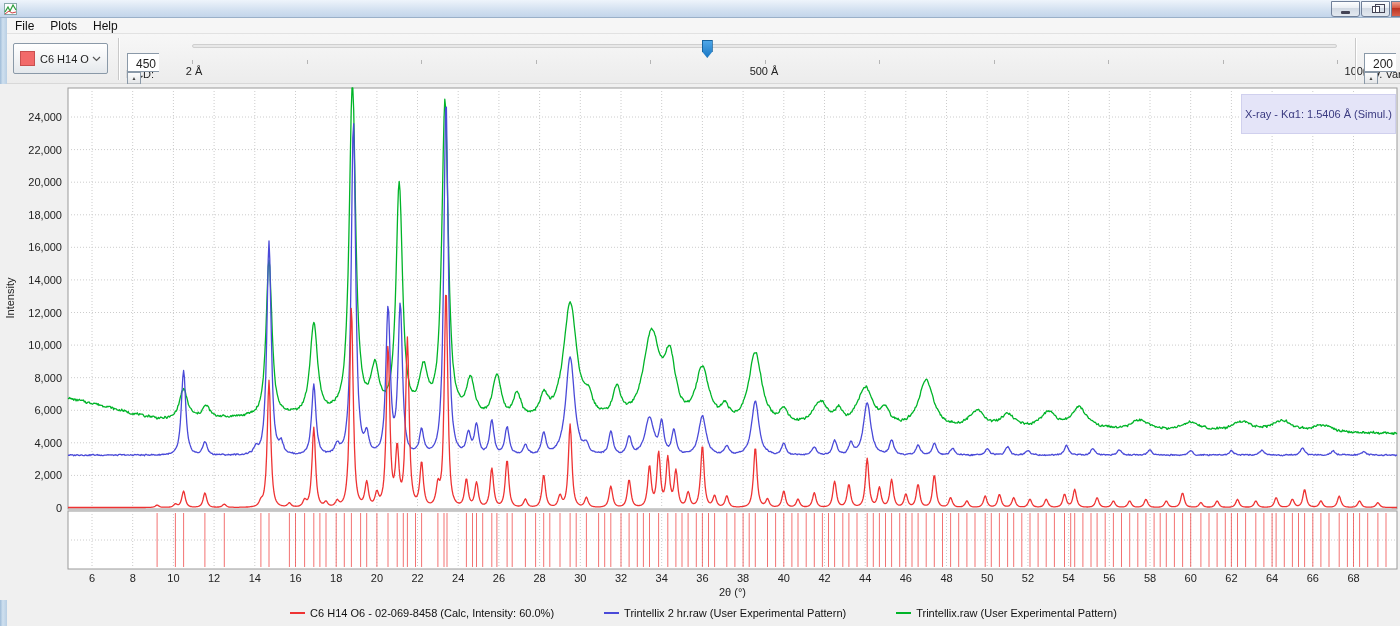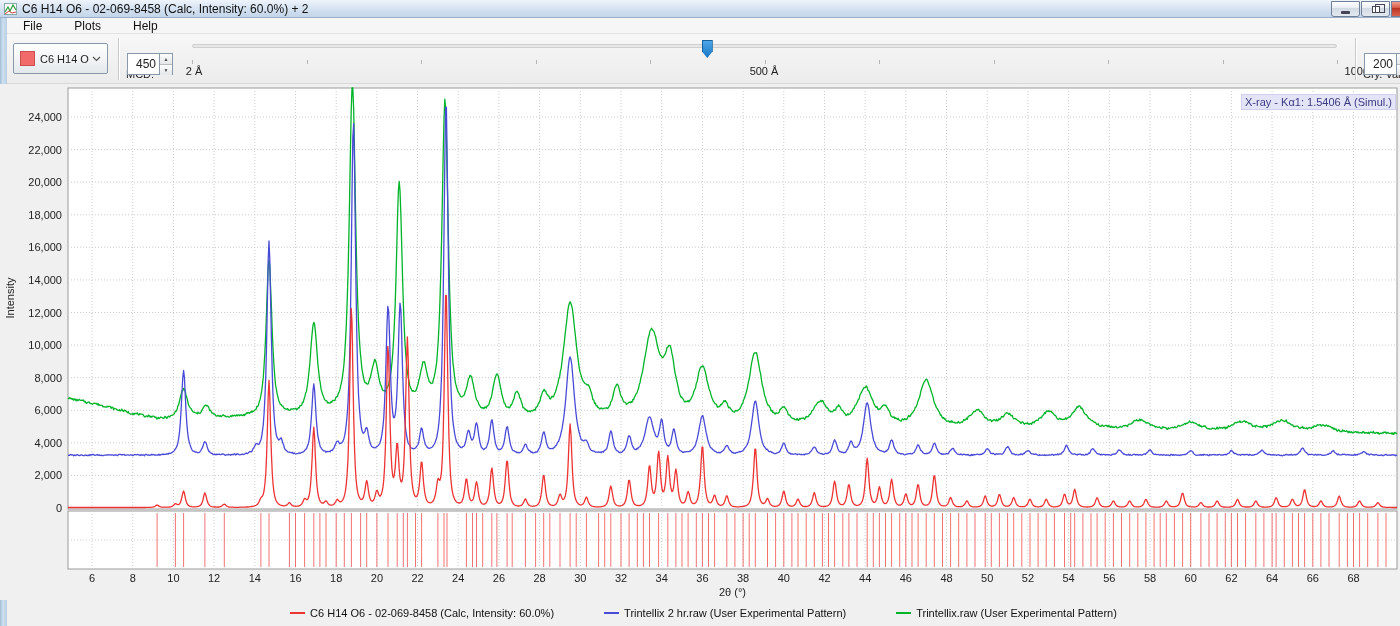--- a/index.html
+++ b/index.html
@@ -22,69 +22,68 @@
     display:flex;align-items:center;justify-content:center;position:relative;}
   .wbtn.close{width:9px;border-radius:0;border-right:none;
     background:linear-gradient(#f0a090,#d4553f 45%,#bc3423 46%,#d8604a);}
   .glyph-min{width:9px;height:3px;background:#445;border-radius:1px;margin-top:6px;}
   .glyph-restore{width:8px;height:7px;border:1px solid #445;background:#fff;position:relative;}
   .glyph-restore::before{content:"";position:absolute;left:2px;top:-3px;width:8px;height:7px;
     border:1px solid #445;background:transparent;}
   
   .menubar{position:absolute;left:7px;top:18px;width:1393px;height:16px;background:#f6f6f6;
     border-bottom:1px solid #e2e2e2;display:flex;align-items:center;font-size:12px;color:#111;}
-  .menu-item{padding:0 16px;line-height:16px;}
+  .menu-item{padding:0 8px;line-height:16px;}
   
   .toolbar{position:absolute;left:7px;top:34px;width:1393px;height:50px;
     background:linear-gradient(#f7f7f7,#ececec);border-bottom:1px solid #d8d8d8;font-size:11px;color:#222;}
   .tsep{position:absolute;top:4px;width:1px;height:42px;background:#c9c9c9;box-shadow:1px 0 0 #fff;}
   .phase-combo{position:absolute;left:6px;top:9px;width:95px;height:31px;
     border:1px solid #8a99a8;border-radius:2px;background:linear-gradient(#ffffff,#f0f2f4 60%,#e4e8ec);
     display:flex;align-items:center;padding:0 6px;}
   .phase-swatch{width:15px;height:15px;background:#f26a6a;border:1px solid #c85050;margin-right:5px;flex:0 0 auto;}
   .phase-label{font-size:11px;white-space:nowrap;overflow:hidden;flex:1;}
   .combo-chevron{width:9px;height:6px;flex:0 0 auto;margin-left:3px;}
-  .spin-group{position:absolute;display:flex;height:22px;}
+  .spin-group{position:absolute;display:flex;height:22px;flex-direction:column;}
   .spin-box{width:32px;height:22px;border:1px solid #8a99a8;border-right:none;background:#fff;
     font-size:12px;text-align:right;padding:3px 3px 0 0;}
   .spin-btns{width:14px;height:22px;border:1px solid #8a99a8;display:flex;flex-direction:column;}
   .spin-up,.spin-down{flex:1;background:linear-gradient(#fcfcfc,#e4e6e8);font-size:5px;line-height:10px;
     text-align:center;color:#444;border-bottom:1px solid #b8bcc0;}
   .spin-down{border-bottom:none;}
   .tb-label{position:absolute;top:3px;font-size:11px;color:#222;white-space:nowrap;margin-top:31px;}
   .slider-track{position:absolute;left:185px;top:10px;width:1145px;height:4px;background:#e8e8e8;
     border:1px solid #cfcfcf;border-radius:2px;}
   .slider-thumb{position:absolute;top:6px;width:11px;height:18px;background:linear-gradient(#4da6e8,#1b78c4);
     border:1px solid #16639f;clip-path:polygon(0 0,100% 0,100% 62%,50% 100%,0 62%);}
   .slider-tick{position:absolute;top:26px;width:1px;height:4px;background:#b5b5b5;}
   .slider-lbl{position:absolute;top:31px;font-size:11px;color:#222;transform:translateX(-50%);white-space:nowrap;}
   
   .chart-region{position:absolute;left:7px;top:84px;width:1393px;height:516px;background:#f0f0f0;}
   .chart-svg{position:absolute;left:-7px;top:0;}
   .annotation{position:absolute;right:4px;top:10px;background:#e4e4f8;border:1px solid #d0d0ee;
-    padding:0 3px;font-size:11px;line-height:14px;color:#3a3a80;white-space:nowrap;}
+    padding:12px 3px;font-size:11px;line-height:14px;color:#3a3a80;white-space:nowrap;}
   
   .legend{position:absolute;left:7px;top:600px;width:1393px;height:26px;background:#f0f0f0;
     display:flex;align-items:center;justify-content:center;font-size:11px;color:#111;gap:36px;}
   .legend-item{display:flex;align-items:center;margin:0 7px;white-space:nowrap;}
   .legend-dash{display:inline-block;width:15px;height:2px;margin-right:5px;}
 </style>
 </head>
 <body>
 
 <div class="window">
   <div class="frame-left"></div>
 
   <div class="titlebar">
     <svg class="app-icon" viewBox="0 0 13 12">
       <rect x="0.5" y="0.5" width="12" height="11" fill="#fdfdfd" stroke="#8aa"></rect>
       <polyline points="1,9 4,4 6,8 9,2 12,7" fill="none" stroke="#2a9e3a" stroke-width="1.2"></polyline>
       <polyline points="1,11 5,8 8,10 12,9" fill="none" stroke="#d04040" stroke-width="1"></polyline>
     </svg>
-    <span class="title-text">C6 H14 O6 - 02-069-8458 (Calc, Intensity: 60.0%) + 2</span>
     <div class="win-buttons">
       <div class="wbtn">
           <div class="glyph-min"></div>
         </div>
       <div class="wbtn">
           <div class="glyph-restore"></div>
         </div>
       <div class="wbtn close"></div>
     </div>
   </div>

